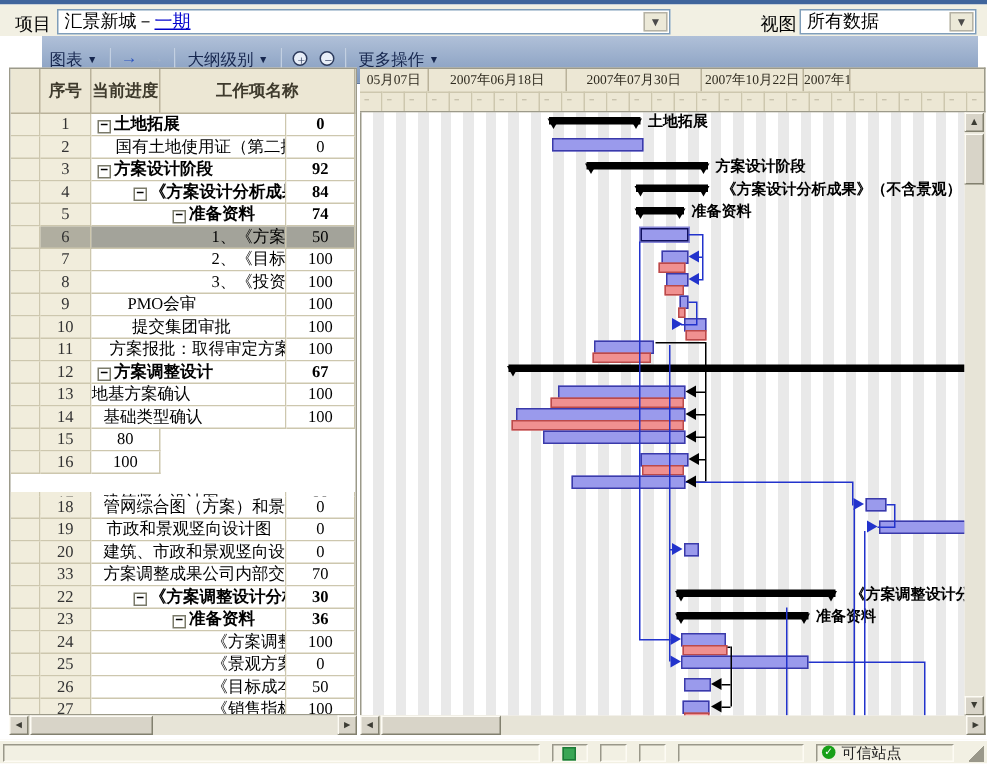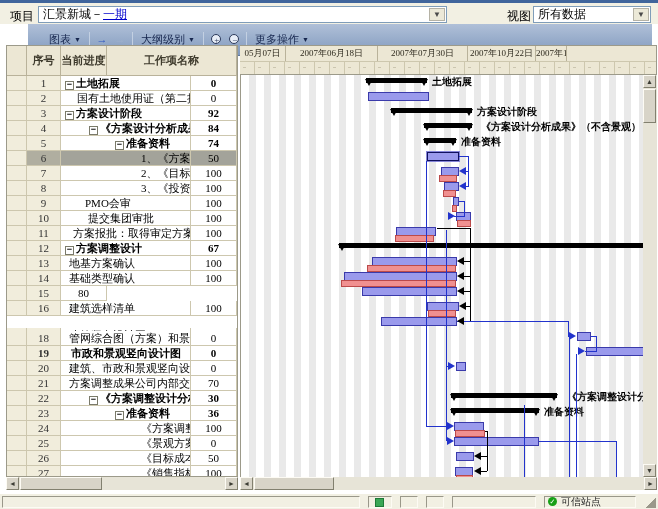--- a/index.html
+++ b/index.html
@@ -12,21 +12,21 @@
   .tb-label { position:absolute; top:5px; font-size:12px; color:#000; }
   .combo { position:absolute; top:3px; height:17px; background:#fff; border:1px solid #7f9db9;
            font-size:12px; line-height:15px; padding-left:4px; overflow:hidden; white-space:nowrap; }
   .combo .link { color:#0000cc; text-decoration:underline; }
   .combo-btn { position:absolute; right:1px; top:1px; width:16px; height:13px; background:#ece9d8;
                border:1px solid #b5b2a5; font-size:8px; line-height:12px; text-align:center; color:#4a4a4a; }
   .combo-btn::before { content:"▼"; }
   
   .toolbar { position:absolute; left:28px; top:24px; width:624px; height:32px;
              background:linear-gradient(#b0c0d8,#8099bd); border-bottom:1px solid #5e779c;
-             display:flex; align-items:center; font-size:11px; color:#16264e;padding-left:16px; }
+             display:flex; align-items:center; font-size:11px; color:#16264e; }
   .tbtn { display:flex; align-items:center; padding:0 5px; height:17px; cursor:default; white-space:nowrap; }
   .tbtn .caret { font-size:7px; margin-left:3px; color:#16264e; }
   .tbtn .caret::before { content:"▼"; }
   .tsep { width:1px; height:15px; background:#6d87aa; border-right:1px solid #c3d0e2; margin:0 3px; }
   .ticon { width:16px; height:15px; margin:0 1px; text-align:center; line-height:15px; font-size:11px; }
   .arrow-fwd { color:#2b53c0; font-weight:bold; }
   .arrow-back { color:#9fb0cb; font-weight:bold; }
   .mag { position:relative; }
   .mag::before { content:""; position:absolute; left:3px; top:2px; width:8px; height:8px;
                  border:1px solid #2c3a5c; border-radius:50%; background:#e8eef8; }
@@ -218,67 +218,66 @@
         </div>
         <div class="trow bold" style="top: 165px;">
           <div class="tc c-ind"></div>
           <div class="tc c-num">12</div>
           <div class="tc c-name" style="padding-left: 4px;"><span class="collapse-box"></span><span>方案调整设计</span></div>
           <div class="tc c-prog">67</div>
         </div>
         <div class="trow" style="top: 180px;">
           <div class="tc c-ind"></div>
           <div class="tc c-num">13</div>
-          <div class="tc c-name" style="padding-left: 8px;"><span>地基方案确认</span></div>
+          <div class="tc c-name" style=""><span>地基方案确认</span></div>
           <div class="tc c-prog">100</div>
         </div>
         <div class="trow" style="top: 195px;">
           <div class="tc c-ind"></div>
           <div class="tc c-num">14</div>
           <div class="tc c-name" style="padding-left: 8px;"><span>基础类型确认</span></div>
           <div class="tc c-prog">100</div>
         </div>
         <div class="trow" style="top: 210px;">
           <div class="tc c-ind"></div>
           <div class="tc c-num">15</div>
           <div class="tc c-prog">80</div>
         </div>
         <div class="trow" style="top: 225px;">
           <div class="tc c-ind"></div>
           <div class="tc c-num">16</div>
-          <div class="tc c-name" style="padding-left: 8px;"><span>建筑选样清单</span></div>
           <div class="tc c-prog">100</div>
         </div>
         <div class="trow" style="top: 252px;">
           <div class="tc c-ind"></div>
           <div class="tc c-num">17</div>
           <div class="tc c-name" style="padding-left: 8px;"><span>建筑竖向设计图</span></div>
           <div class="tc c-prog">90</div>
         </div>
         <div class="trow" style="top: 255px;">
           <div class="tc c-ind"></div>
           <div class="tc c-num">18</div>
           <div class="tc c-name" style="padding-left: 8px;"><span>管网综合图（方案）和景观</span></div>
           <div class="tc c-prog">0</div>
         </div>
-        <div class="trow" style="top: 270px; font-weight: bold;">
+        <div class="trow" style="top: 270px;">
           <div class="tc c-ind"></div>
           <div class="tc c-num">19</div>
           <div class="tc c-name" style="padding-left: 10px;"><span>市政和景观竖向设计图</span></div>
           <div class="tc c-prog">0</div>
         </div>
         <div class="trow" style="top: 285px;">
           <div class="tc c-ind"></div>
           <div class="tc c-num">20</div>
           <div class="tc c-name" style="padding-left: 8px;"><span>建筑、市政和景观竖向设计</span></div>
           <div class="tc c-prog">0</div>
         </div>
         <div class="trow" style="top: 300px;">
           <div class="tc c-ind"></div>
-          <div class="tc c-num">21</div>
+          <div class="tc c-num">33</div>
           <div class="tc c-name" style="padding-left: 8px;"><span>方案调整成果公司内部交底</span></div>
           <div class="tc c-prog">70</div>
         </div>
         <div class="trow bold" style="top: 315px;">
           <div class="tc c-ind"></div>
           <div class="tc c-num">22</div>
           <div class="tc c-name" style="padding-left: 28px;"><span class="collapse-box"></span><span>《方案调整设计分析成果》</span></div>
           <div class="tc c-prog">30</div>
         </div>
         <div class="trow bold" style="top: 330px;">

